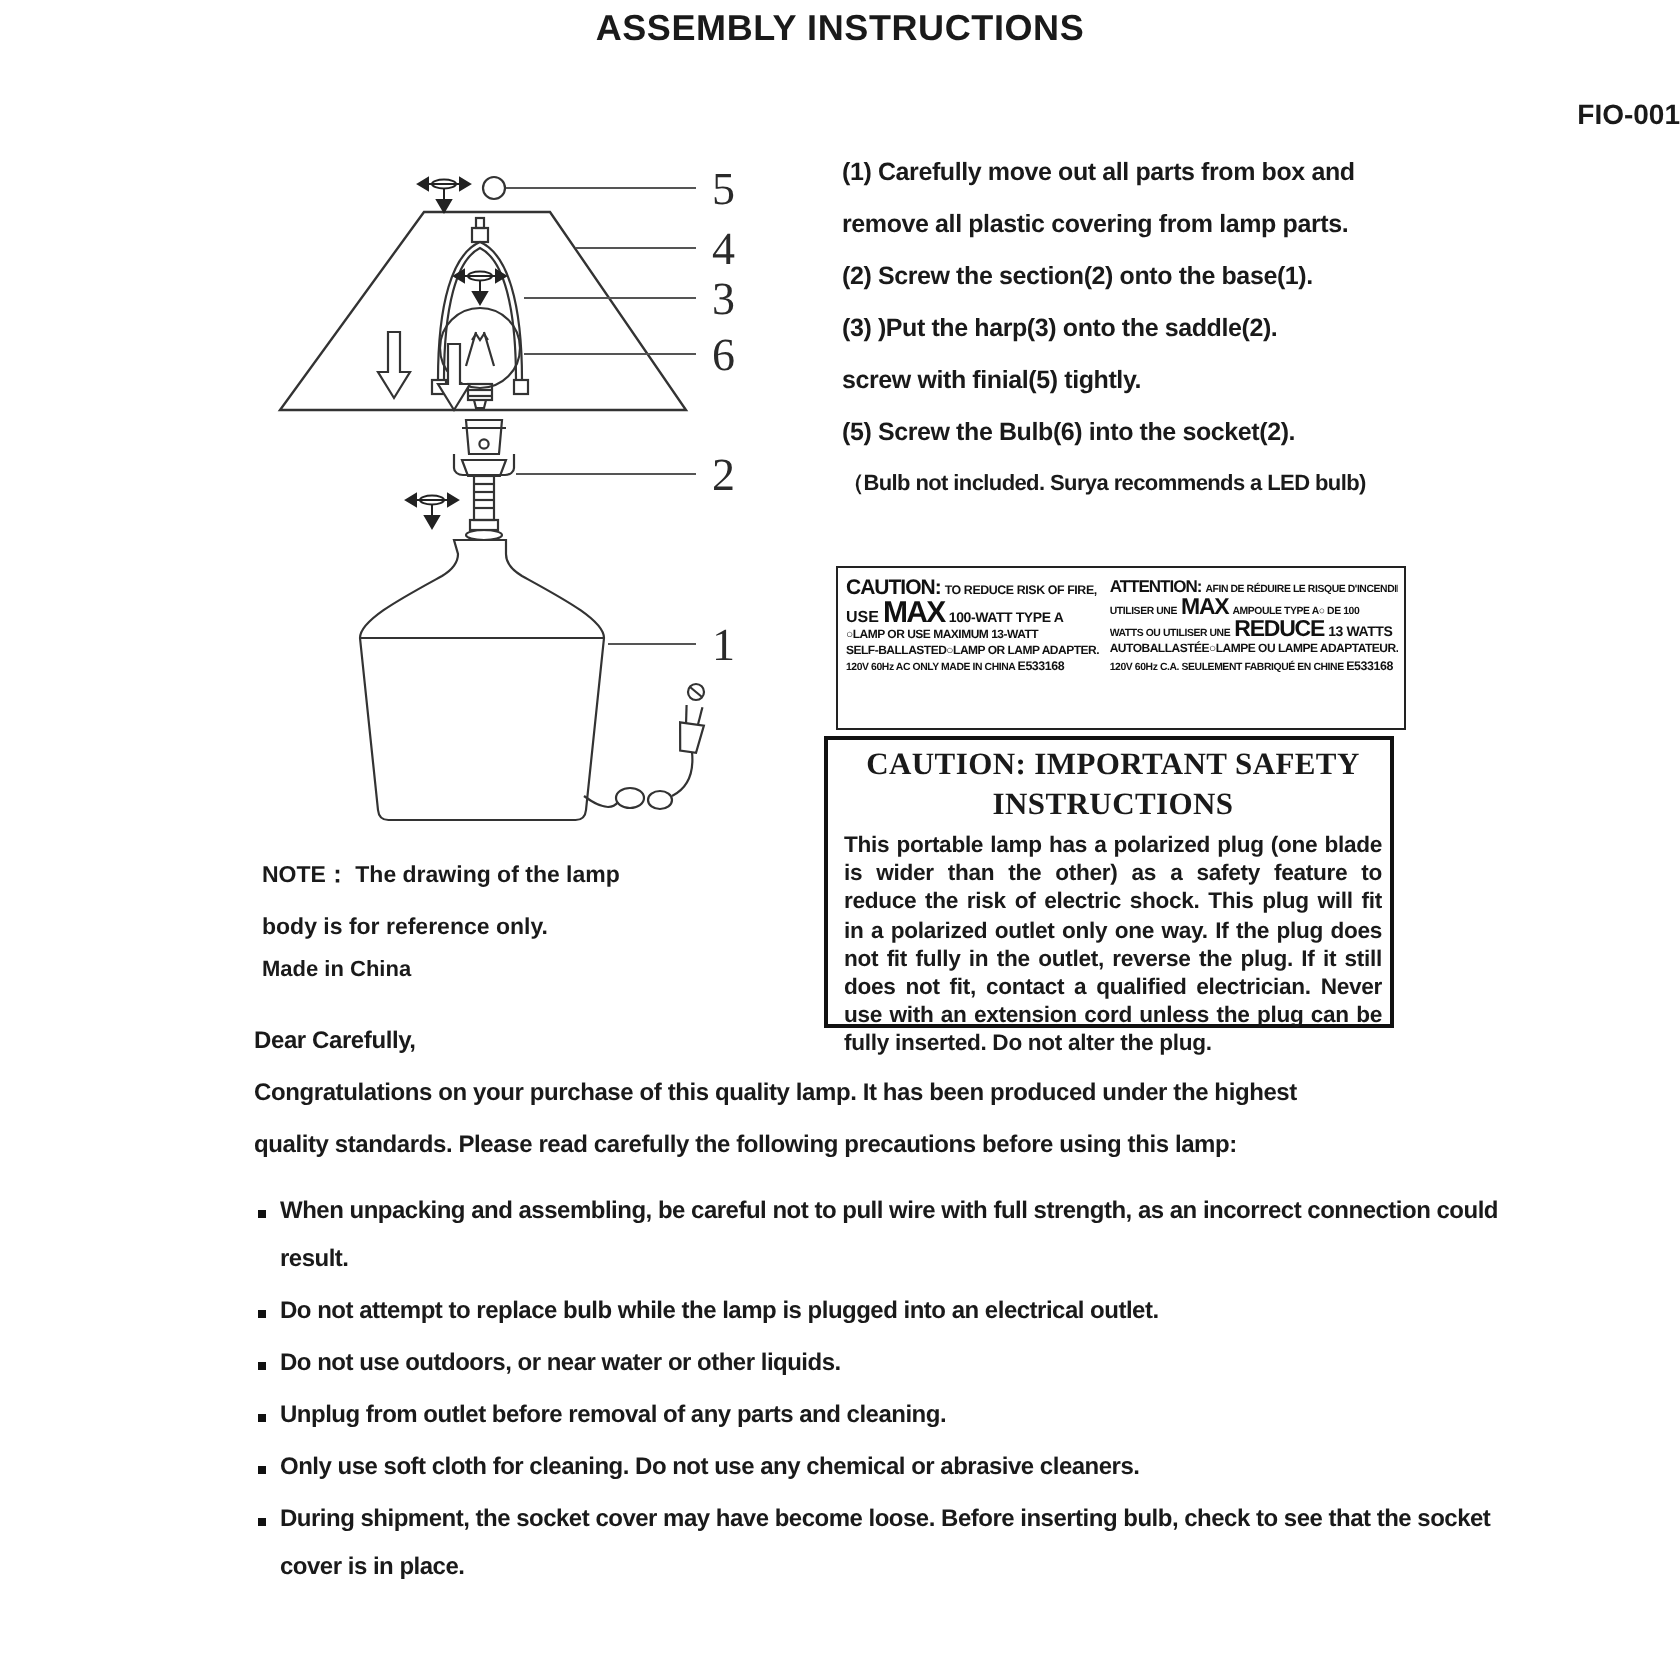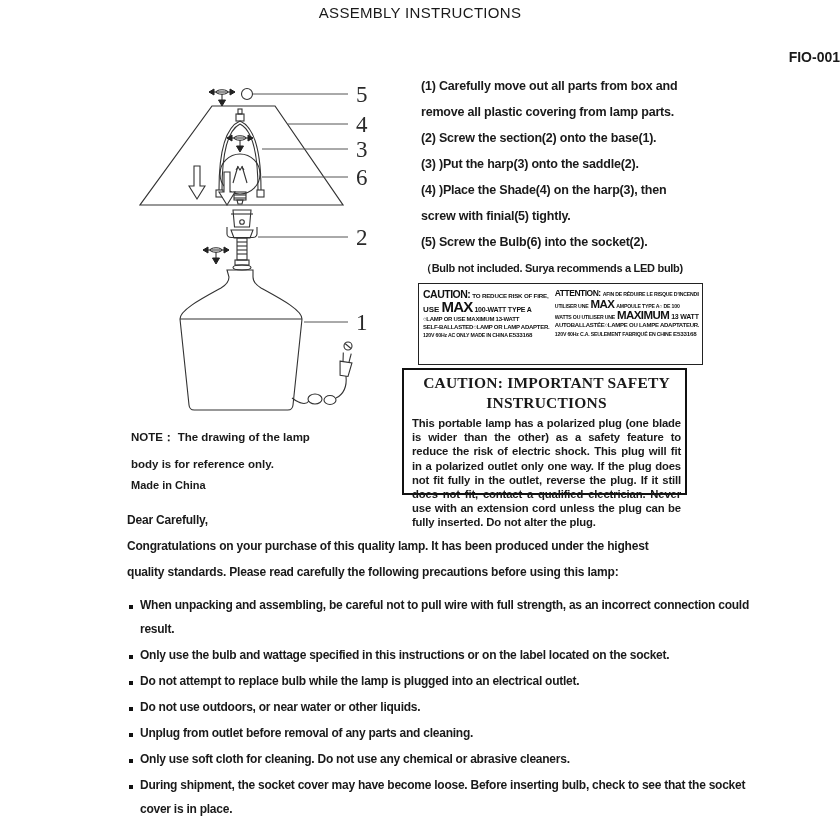--- a/index.html
+++ b/index.html
@@ -4,21 +4,21 @@
 <style>
   * { box-sizing: border-box; }
   html,body { margin:0; padding:0; }
   body {
     width: 840px; height: 840px; position: relative;
     background: #ffffff; color: #1a1a1a; overflow: hidden;
     font-family: "Liberation Sans", sans-serif;
   }
   .page-title {
     position: absolute; top: 4px; left: 0; width: 100%;
-    text-align: center; font-size: 15px; font-weight: normal; letter-spacing: .3px;
+    text-align: center; font-size: 18px; font-weight: bold; letter-spacing: .3px;
   }
   .model-number {
     position: absolute; top: 49px; left: 0; width: 100%;
     text-align: right; font-size: 14px; font-weight: bold;
   }
   
   .diagram { position: absolute; left: 110px; top: 78px; width: 300px; height: 362px; }
   .diagram svg { width: 100%; height: 100%; }
   .part-num { font-family: "Liberation Serif", serif; font-size: 23px; fill: #2a2a2a; }
   
@@ -42,21 +42,21 @@
   .wl-s2 { font-size: 5.2px; letter-spacing: -.2px; }
   .wl-use { font-size: 8px; }
   .wl-max-en { font-size: 15px; letter-spacing: -.8px; line-height: 10px; }
   .wl-max-fr { font-size: 11.5px; letter-spacing: -.6px; line-height: 9px; }
   .wl-mid { font-size: 7px; letter-spacing: -.2px; }
   .wl-line { font-size: 6px; letter-spacing: -.25px; white-space: nowrap; margin-bottom: 1.5px; }
   .wl-line-sm { font-size: 5.2px; letter-spacing: -.2px; white-space: nowrap; }
   .wl-cert { font-size: 6.2px; }
   
   .safety-box {
-    position: absolute; left: 402px; top: 368px; width: 285px; height: 127px;
+    position: absolute; left: 412px; top: 368px; width: 285px; height: 146px;
     border: 2px solid #111; padding: 3px 4px 2px 8px;
   }
   .safety-title { font-family: "Liberation Serif", serif; font-weight: bold;
     font-size: 15.5px; line-height: 20px; text-align: center; letter-spacing: .2px; }
   .safety-body { margin-top: 3px; font-size: 11.3px; line-height: 14.2px;
     text-align: justify; letter-spacing: -.15px; font-weight: bold; }
   
   .note-block { position: absolute; left: 127px; top: 426px; width: 285px;
     font-size: 11.5px; font-weight: bold; }
   .note-block p { margin: 4px; }
@@ -178,21 +178,20 @@
       <text class="part-num" x="246" y="252">1</text>
     </g>
   </svg>
 </div>
 
 <div class="steps">
   <p>(1) Carefully move out all parts from box and</p>
   <p>remove all plastic covering from lamp parts.</p>
   <p>(2) Screw the section(2) onto the base(1).</p>
   <p>(3) )Put the harp(3) onto the saddle(2).</p>
-  <p>(4) )Place the Shade(4) on the harp(3), then</p>
   <p>screw with finial(5) tightly.</p>
   <p>(5) Screw the Bulb(6) into the socket(2).</p>
   <p class="bulb-note">（Bulb not included. Surya recommends a LED bulb)</p>
 </div>
 
 <div class="warning-label">
   <div class="wl-col wl-en">
     <div class="wl-row">
       <span class="wl-caution">CAUTION:</span>
       <span class="wl-s1">TO REDUCE RISK OF FIRE,</span>
@@ -214,21 +213,21 @@
       <span class="wl-attention">ATTENTION:</span>
       <span class="wl-s2">AFIN DE RÉDUIRE LE RISQUE D'INCENDIE,</span>
     </div>
     <div class="wl-row">
       <span class="wl-s2">UTILISER UNE</span>
       <span class="wl-max-fr">MAX</span>
       <span class="wl-s2">AMPOULE TYPE A○ DE 100</span>
     </div>
     <div class="wl-row">
       <span class="wl-s2">WATTS OU UTILISER UNE</span>
-      <span class="wl-max-fr">MAXIMUM</span>
+      <span class="wl-max-fr">REDUCE</span>
       <span class="wl-mid">13 WATTS</span>
     </div>
     <div class="wl-line">AUTOBALLASTÉE○LAMPE OU LAMPE ADAPTATEUR.</div>
     <div class="wl-line-sm">
       <span>120V 60Hz C.A. SEULEMENT FABRIQUÉ EN CHINE</span>
       <span class="wl-cert">E533168</span>
     </div>
   </div>
 </div>
 
@@ -248,20 +247,19 @@
 
 <div class="letter">
   <p>Dear Carefully,</p>
   <p>Congratulations on your purchase of this quality lamp. It has been produced under the highest</p>
   <p>quality standards. Please read carefully the following precautions before using this lamp:</p>
 </div>
 
 <div class="precautions">
   <ul>
     <li>When unpacking and assembling, be careful not to pull wire with full strength, as an incorrect connection could result.</li>
-    <li>Only use the bulb and wattage specified in this instructions or on the label located on the socket.</li>
     <li>Do not attempt to replace bulb while the lamp is plugged into an electrical outlet.</li>
     <li>Do not use outdoors, or near water or other liquids.</li>
     <li>Unplug from outlet before removal of any parts and cleaning.</li>
     <li>Only use soft cloth for cleaning. Do not use any chemical or abrasive cleaners.</li>
     <li>During shipment, the socket cover may have become loose. Before inserting bulb, check to see that the socket cover is in place.</li>
   </ul>
 </div>
 
 </body></html>

